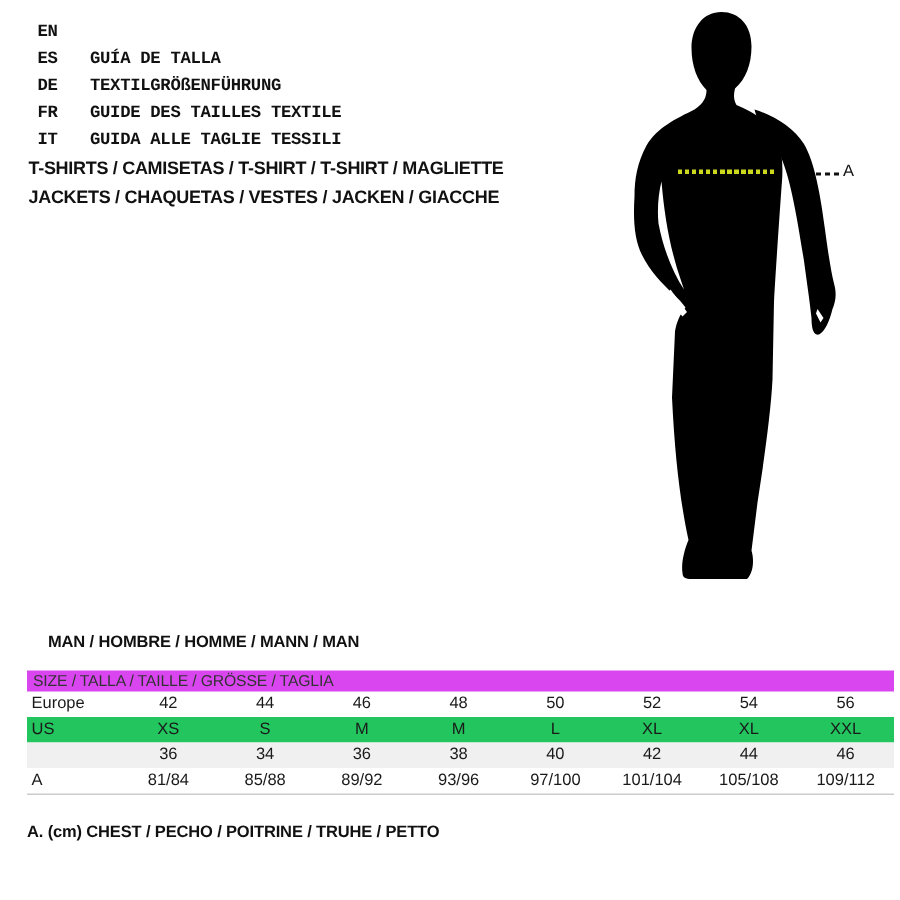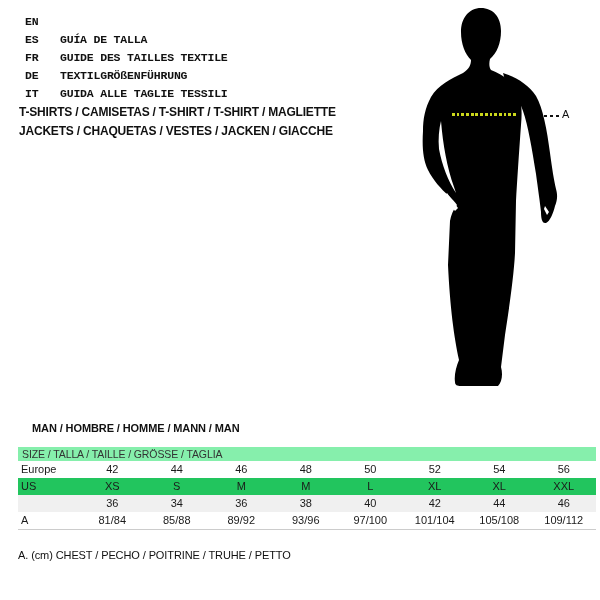--- a/index.html
+++ b/index.html
@@ -34,40 +34,40 @@
 
   
   .size-table{left:18px;top:447px;width:578px;}
   .thead{height:14px;line-height:14px;font-size:10.5px;color:#333;padding-left:4px;letter-spacing:-0.1px;}
   .trow{display:flex;height:17px;line-height:17px;font-size:11px;color:#1a1a1a;}
   .tlabel{flex:0 0 62px;padding-left:3px;box-sizing:border-box;}
   .tcell{flex:1 1 0;text-align:center;}
   .row-a{border-bottom:1px solid #cccccc;}
 
   
-  .footnote{left:18px;top:549px;font-size:11px;font-weight:normal;letter-spacing:-0.1px;white-space:nowrap;}
+  .footnote{left:18px;top:549px;font-size:11px;font-weight:bold;letter-spacing:-0.1px;white-space:nowrap;}
 </style>
 </head>
 <body style="background: rgb(255, 255, 255);">
 
 <div class="abs lang-block">
   <div class="lang-line">
     <span class="lang-code">EN</span>
   </div>
   <div class="lang-line">
     <span class="lang-code">ES</span>
     <span class="lang-title">GUÍA DE TALLA</span>
   </div>
   <div class="lang-line">
+    <span class="lang-code">DE</span>
+    <span class="lang-title">TEXTILGRÖßENFÜHRUNG</span>
+  </div>
+  <div class="lang-line">
     <span class="lang-code">FR</span>
     <span class="lang-title">GUIDE DES TAILLES TEXTILE</span>
-  </div>
-  <div class="lang-line">
-    <span class="lang-code">DE</span>
-    <span class="lang-title">TEXTILGRÖßENFÜHRUNG</span>
   </div>
   <div class="lang-line">
     <span class="lang-code">IT</span>
     <span class="lang-title">GUIDA ALLE TAGLIE TESSILI</span>
   </div>
 </div>
 
 <div class="abs category-block">
   <div class="category-line">T-SHIRTS / CAMISETAS / T-SHIRT / T-SHIRT / MAGLIETTE</div>
   <div class="category-line">JACKETS / CHAQUETAS / VESTES / JACKEN / GIACCHE</div>
@@ -123,21 +123,21 @@
 
 <div class="abs chest-line" style="background: repeating-linear-gradient(90deg, rgb(204, 216, 28) 0px, rgb(204, 216, 28) 2.8px, transparent 2.8px, transparent 4.7px);"></div>
 
 <div class="abs a-dashes" style="background: repeating-linear-gradient(90deg, rgb(17, 17, 17) 0px, rgb(17, 17, 17) 3.5px, transparent 3.5px, transparent 6px);"></div>
 
 <div class="abs a-label">A</div>
 
 <div class="abs gender-line">MAN / HOMBRE / HOMME / MANN / MAN</div>
 
 <div class="abs size-table">
-  <div class="thead" style="background: #86efac;">
+  <div class="thead" style="background: #d946ef;">
     <span>SIZE / TALLA / TAILLE / GRÖSSE / TAGLIA</span>
   </div>
 
   <div class="trow row-europe">
     <span class="tlabel">Europe</span>
     <span class="tcell">42</span>
     <span class="tcell">44</span>
     <span class="tcell">46</span>
     <span class="tcell">48</span>
     <span class="tcell">50</span>

